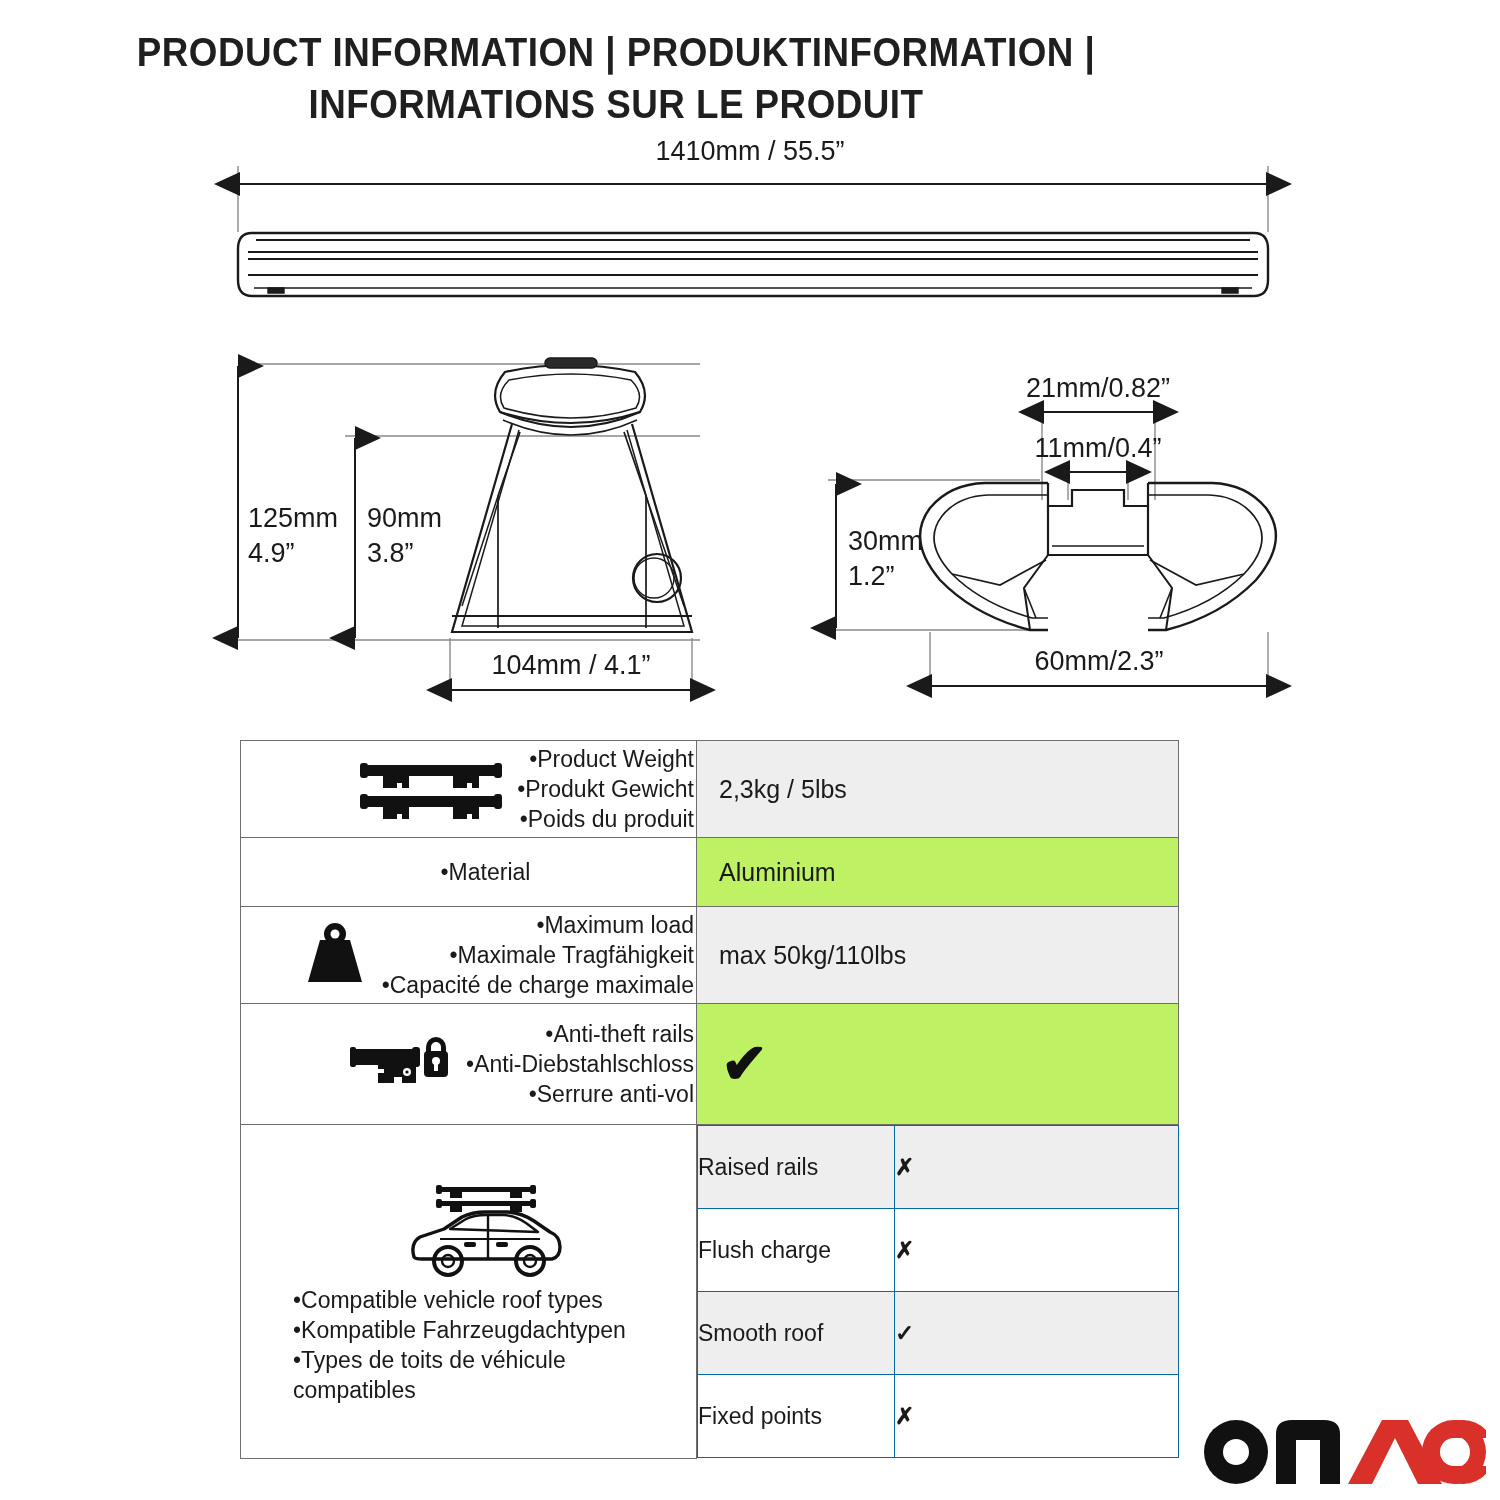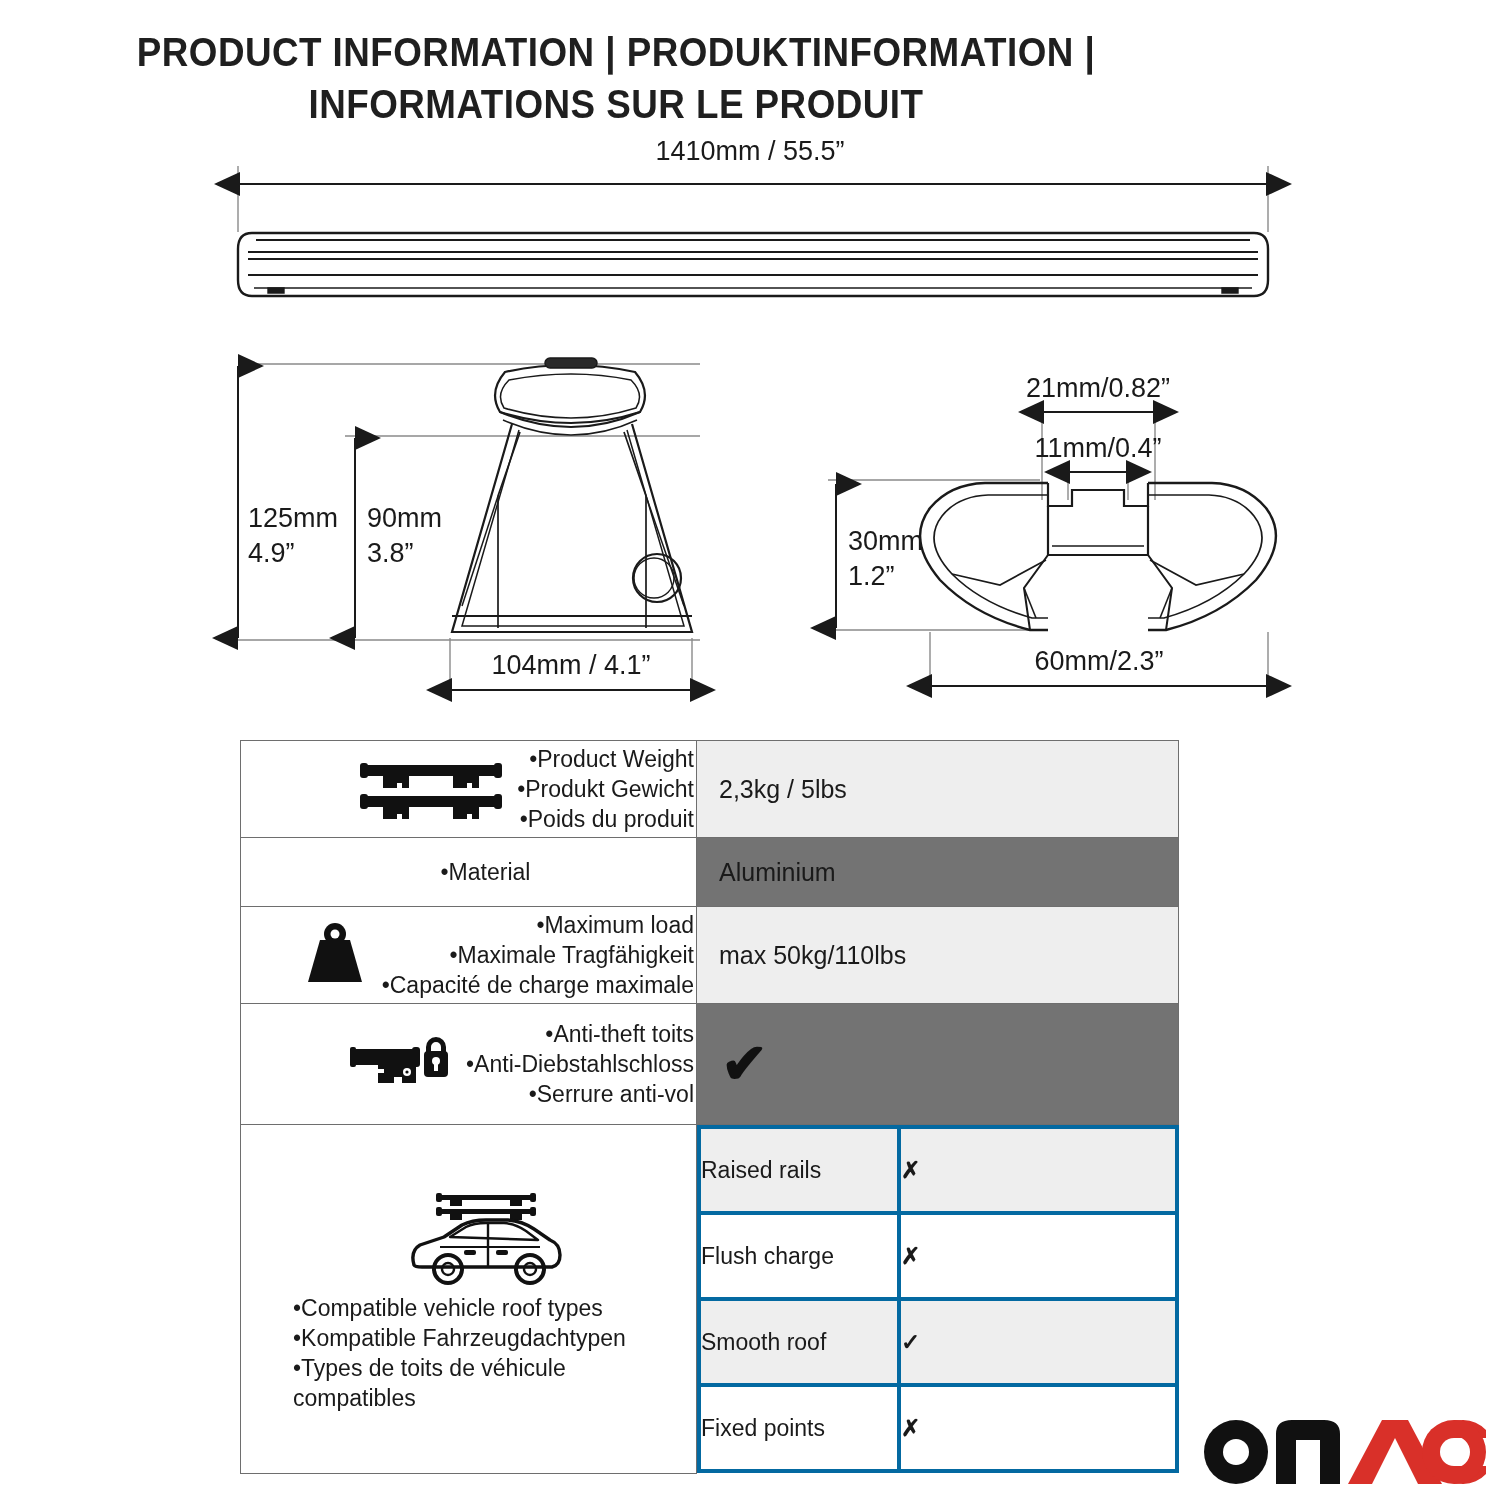--- a/index.html
+++ b/index.html
@@ -62,21 +62,21 @@
     border: 1px solid #6e6e6e;
     padding: 0;
     vertical-align: middle;
   }
   .label-cell {
     width: 455px;
     background: #ffffff;
     position: relative;
   }
   .value-cell {
-    background: #737373;
+    background: #bef264;
   }
   .value-cell.shaded {
     background: #eeeeee;
   }
   .value-text {
     font-size: 25px;
     color: #1a1a1a;
     padding-left: 22px;
   }
   .bullets {
@@ -112,21 +112,21 @@
     color: #111111;
     padding-left: 24px;
     font-weight: bold;
   }
   .sub-table {
     width: 100%;
     border-collapse: collapse;
     table-layout: fixed;
   }
   .sub-table td {
-    border: 4px solid #0369a1;
+    border: 1px solid #0369a1;
     font-size: 23px;
     color: #1a1a1a;
     height: 82px;
     padding: 0 0;
   }
   .sub-table td.first-col {
     width: 196px;
   }
   .sub-table tr.shaded td {
     background: #eeeeee;
@@ -372,21 +372,21 @@
               <path d="M32 34 h38 v18 h-14 v-6 h-8 v6 h-16 v-10 h6 v-4 h-6 z" fill="#111"></path>
               <circle cx="61" cy="41" r="4" fill="#fff"></circle>
               <circle cx="61" cy="41" r="1.6" fill="#111"></circle>
               <path d="M80 16 a10 10 0 0 1 20 0 v6 h-5 v-6 a5 5 0 0 0 -10 0 v6 h-5 z" fill="#111"></path>
               <rect x="78" y="20" width="24" height="26" rx="4" fill="#111"></rect>
               <circle cx="90" cy="30" r="4" fill="#fff"></circle>
               <rect x="88" y="30" width="4" height="10" fill="#fff"></rect>
             </svg>
           </span>
           <span class="bullets">
-            <span>•Anti-theft toits</span><br>
+            <span>•Anti-theft rails</span><br>
             <span>•Anti-Diebstahlschloss</span><br>
             <span>•Serrure anti-vol</span>
           </span>
         </div>
       </td>
       <td class="value-cell">
         <div class="check-big">✔</div>
       </td>
     </tr>
 

